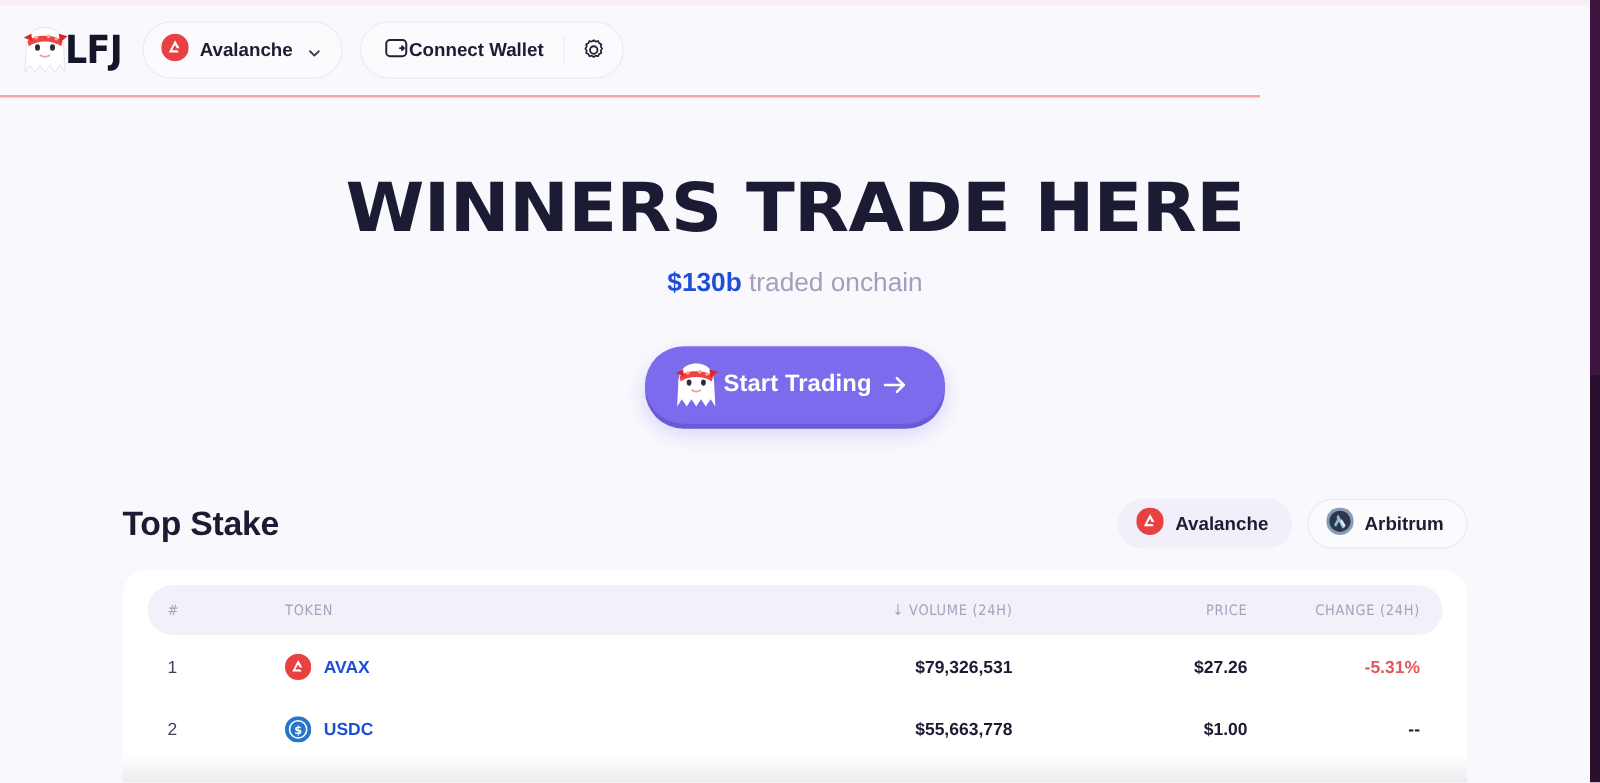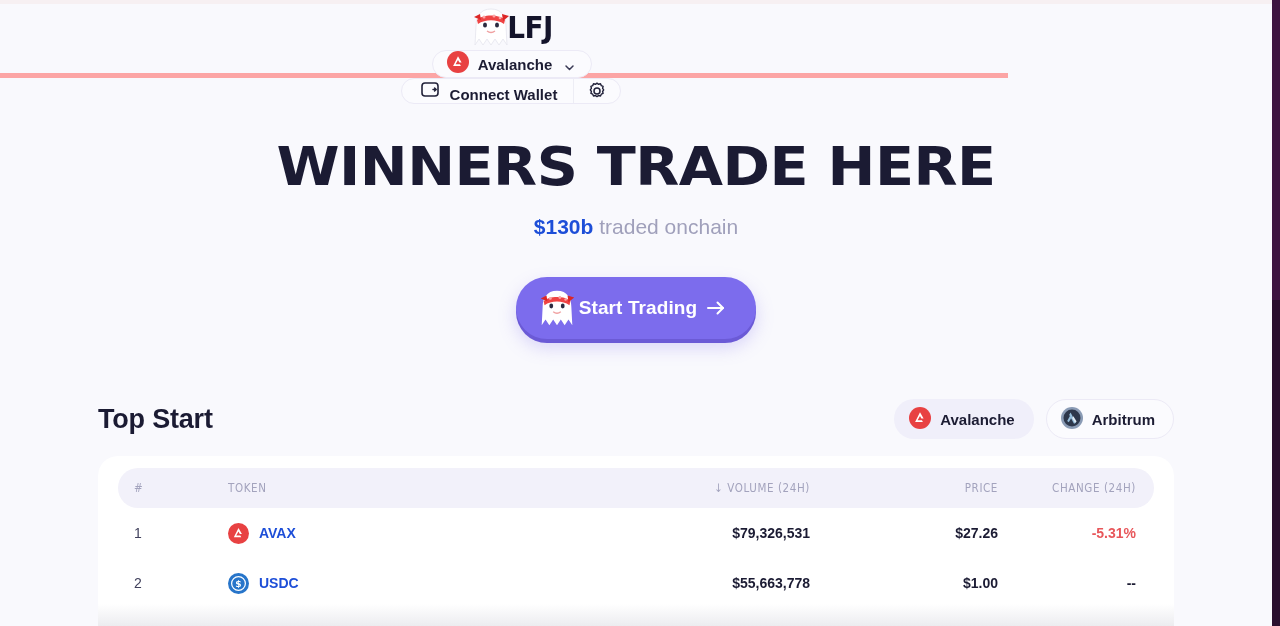--- a/index.html
+++ b/index.html
@@ -25,22 +25,22 @@
   }
   .scrollbar-thumb {
     position: absolute; top: 0; right: 0; width: 8px; height: 300px;
     background: #3d1440;
   }
 
   
   .header {
     position: absolute; top: 4px; left: 0; width: 1008px; height: 74px;
     background: #f9f9fd;
-    border-bottom: 5px solid #fca5a5;
-    display: flex; align-items: center; flex-direction: column;
+    border-bottom: 2px solid #fca5a5;
+    display: flex; align-items: center;
   }
   .logo-wrap {
     display: flex; align-items: center; margin-left: 14px; gap: 0px;
     height: 50px;
   }
   .ghost {
     position: relative; width: 44px; height: 46px; flex: 0 0 44px;
   }
   .ghost svg { display:block; }
   .logo-text {
@@ -94,21 +94,21 @@
   .chain-name { font-size: 15px; font-weight: 700; color: #1c1c33; }
   .chev { width: 11px; height: 11px; margin-left: 3px; }
 
   
   .wallet-group {
     margin-left: 14px; height: 46px; border-radius: 23px;
     border: 1px solid #eceaf6; background: #fbfbfe;
     display: flex; align-items: center; cursor: pointer;
   }
   .wallet-btn {
-    display: flex; align-items: flex-end; gap: 10px;
+    display: flex; align-items: center; 
     padding: 0 16px 0 18px; height: 100%;
   }
   .wallet-label { font-size: 15px; font-weight: 700; color: #1c1c33; }
   .wallet-divider { width: 1px; height: 24px; background: #ededf5; }
   .gear-btn {
     width: 46px; height: 100%; display: flex; align-items: center; justify-content: center;
   }
 
   
   .hero { position: absolute; top: 78px; left: 0; width: 1272px; text-align: center; }
@@ -300,21 +300,21 @@
           <polyline points="12.5,5.5 18,11 12.5,16.5" fill="none" stroke="#fff" stroke-width="2" stroke-linecap="round" stroke-linejoin="round"></polyline>
         </svg>
       </span>
     </button>
   </div>
 </div>
 
 <div class="section">
 
   <div class="section-head">
-    <div class="section-title">Top Start</div>
+    <div class="section-title">Top Stake</div>
     <div class="chain-pills">
 
       <div class="pill active">
         <span>
           <svg width="22" height="22" viewBox="0 0 22 22">
             <circle cx="11" cy="11" r="11" fill="#e84142"></circle>
             <path d="M11 5.2 L14.6 11.6 H12.4 L11 9 L8.6 13.2 H12.9 L13.9 14.9 H6.1 Z" fill="#fff"></path>
           </svg>
         </span>
         <span>Avalanche</span>

